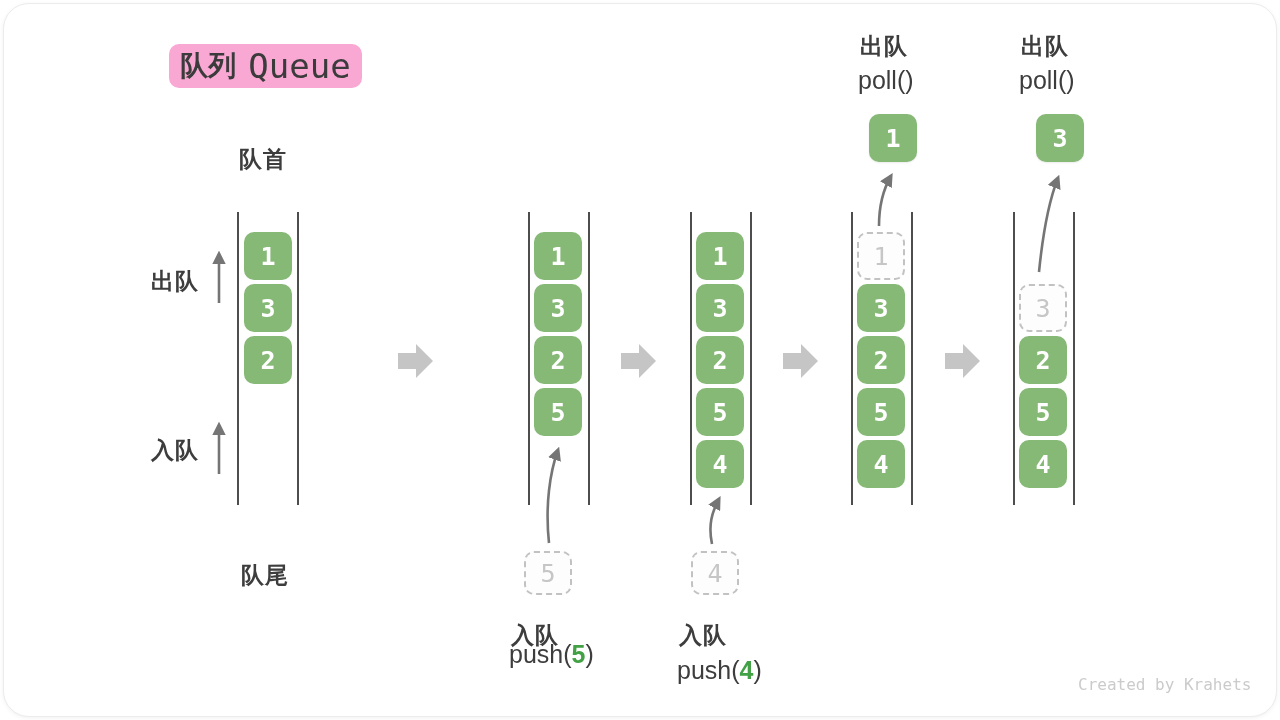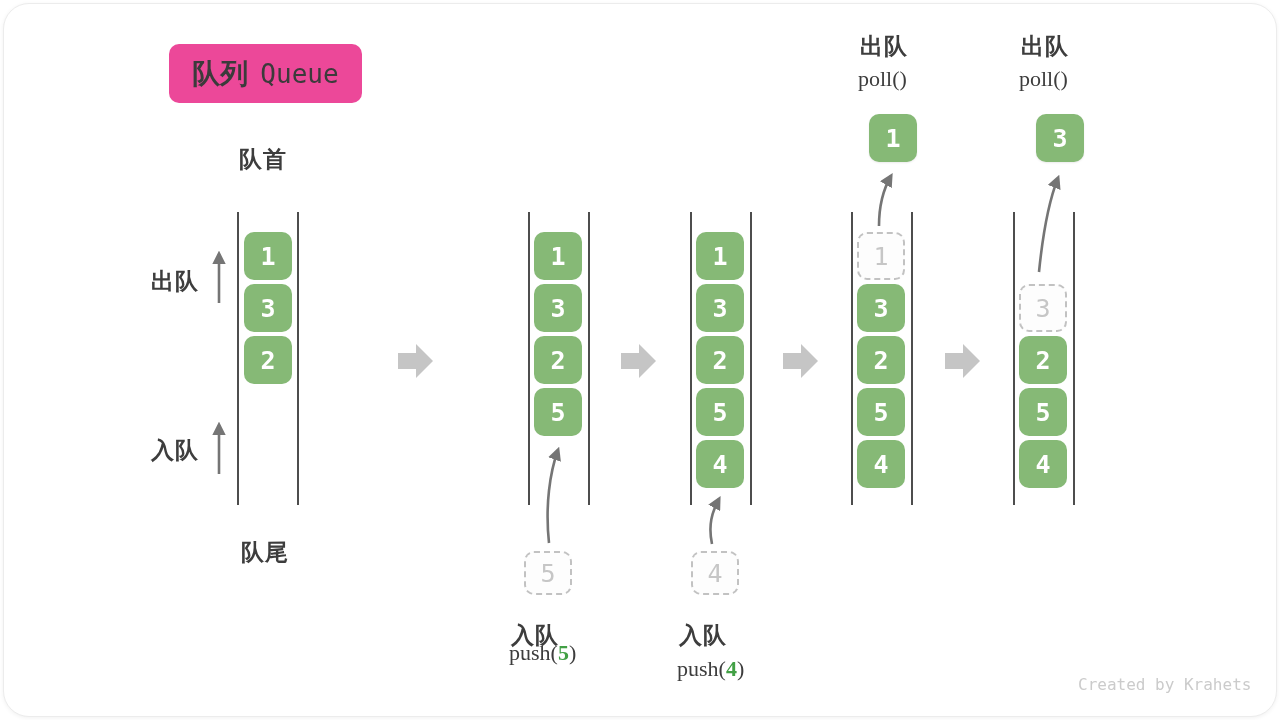--- a/index.html
+++ b/index.html
@@ -7,63 +7,63 @@
     position:relative;width:1280px;height:720px;overflow:hidden;
     font-family:"Liberation Sans",sans-serif;
   }
   .card{
     position:absolute;left:3px;top:3px;width:1272px;height:712px;
     background:#ffffff;border:1px solid #ececec;border-radius:26px;
     box-shadow:0 1px 4px rgba(0,0,0,0.06);
   }
   .abs{position:absolute;}
   .badge{
-    position:absolute;left:169px;top:44px;width:193px;height:59px;
-    background:#ec4899;border-radius:10px;
+    position:absolute;left:169px;top:44px;width:193px;height:44px;
+    background:#f9a8d4;border-radius:10px;
     display:flex;align-items:center;justify-content:center;gap:12px;
   }
   .badge .cn{font-size:28px;font-weight:700;color:#3b3b3b;}
-  .badge .en{font-family:"DejaVu Sans Mono",monospace;font-size:26px;color:#3b3b3b;}
+  .badge .en{font-family:"DejaVu Sans Mono",monospace;font-size:34px;color:#3b3b3b;}
   .cjk{color:#3d3d3d;font-weight:700;font-size:23px;letter-spacing:1px;}
   .vline{position:absolute;top:212px;width:2px;height:293px;background:#4d4d4d;}
   .cell{
     position:absolute;width:48px;height:48px;border-radius:10px;
     background:#86b976;color:#ffffff;
     font-family:"DejaVu Sans Mono",monospace;font-size:25px;font-weight:700;
     display:flex;align-items:center;justify-content:center;
   }
   .cell.dashed{
     background:#fdfdfd;border:2px dashed #c2c2c2;box-sizing:border-box;
     color:#c6c6c6;font-weight:400;
   }
   .cell.floating{box-shadow:0 1px 2px rgba(0,0,0,0.08);}
   .s1{top:232px}.s2{top:284px}.s3{top:336px}.s4{top:388px}.s5{top:440px}
   .cx1{left:244px}.cx2{left:534px}.cx3{left:696px}.cx4{left:857px}.cx5{left:1019px}
   .oplabel{position:absolute;color:#3d3d3d;font-weight:600;font-size:23px;letter-spacing:1px;}
-  .opcode{position:absolute;font-family:Liberation Serif, serif;font-size:22px;color:#3d3d3d;}
+  .opcode{position:absolute;font-family:Liberation Sans, sans-serif;font-size:25px;color:#3d3d3d;}
   .opcode .arg{color:#42a045;font-weight:700;}
   .watermark{
     position:absolute;left:1078px;top:675px;
     font-family:"DejaVu Sans Mono",monospace;font-size:16px;color:#cbcbcb;
   }
   svg.overlay{position:absolute;left:0;top:0;pointer-events:none;}
 </style>
 </head>
 <body>
 
 <div class="canvas">
   <div class="card"></div>
 
   <div class="badge">
     <span class="cn">队列</span>
     <span class="en">Queue</span>
   </div>
 
   <div class="abs cjk" style="left:239px;top:144px;">队首</div>
-  <div class="abs cjk" style="left:241px;top:537px;">队尾</div>
+  <div class="abs cjk" style="left:241px;top:560px;">队尾</div>
   <div class="abs cjk" style="left:151px;top:266px;">出队</div>
   <div class="abs cjk" style="left:151px;top:435px;">入队</div>
 
   <div class="vline" style="left:237px;"></div>
   <div class="vline" style="left:297px;"></div>
   <div class="vline" style="left:528px;"></div>
   <div class="vline" style="left:588px;"></div>
   <div class="vline" style="left:690px;"></div>
   <div class="vline" style="left:750px;"></div>
   <div class="vline" style="left:851px;"></div>

